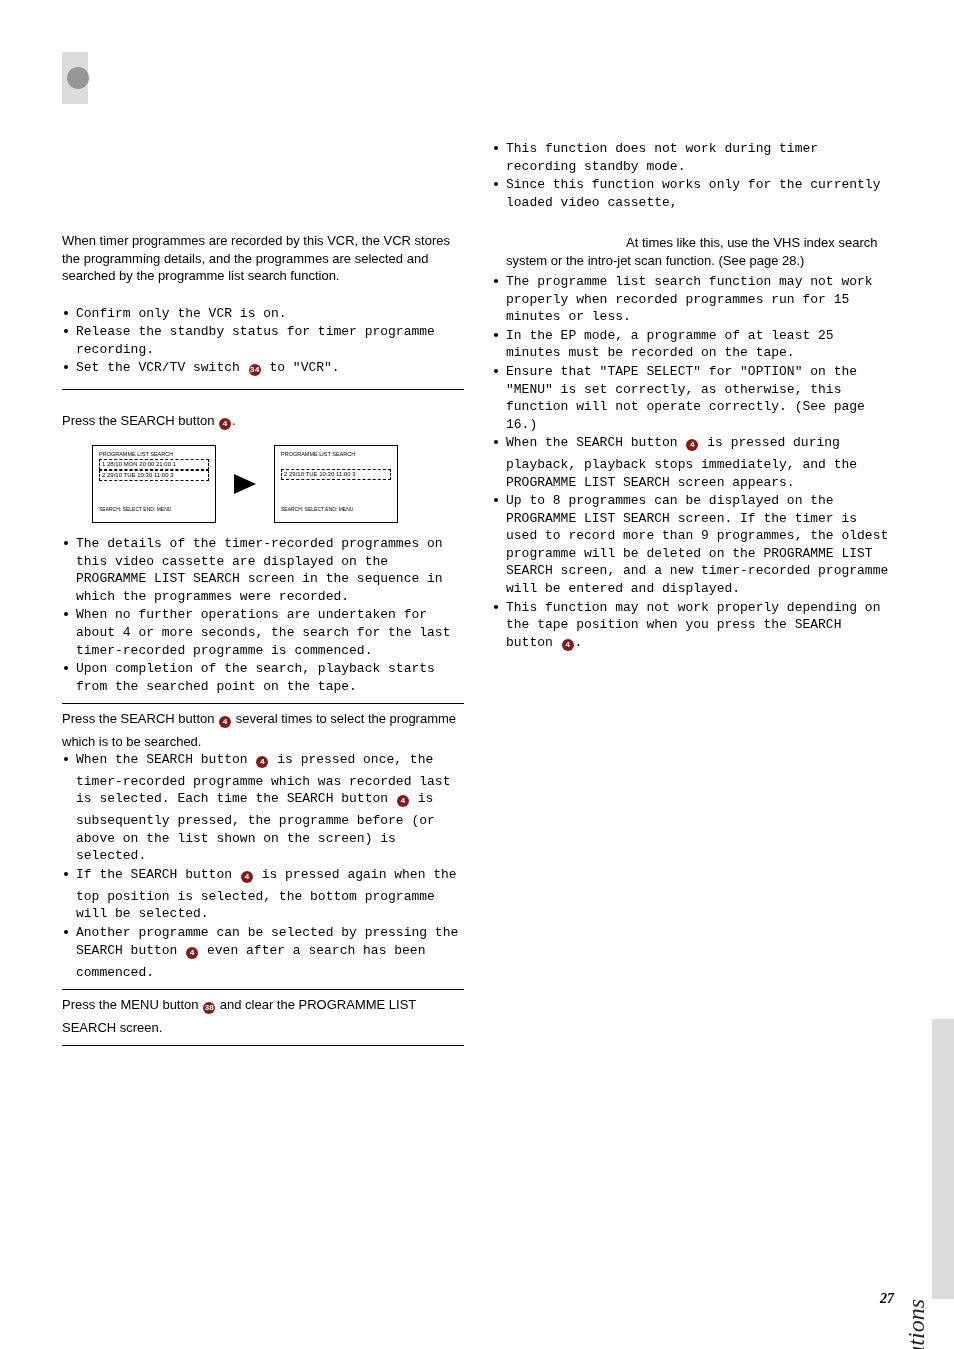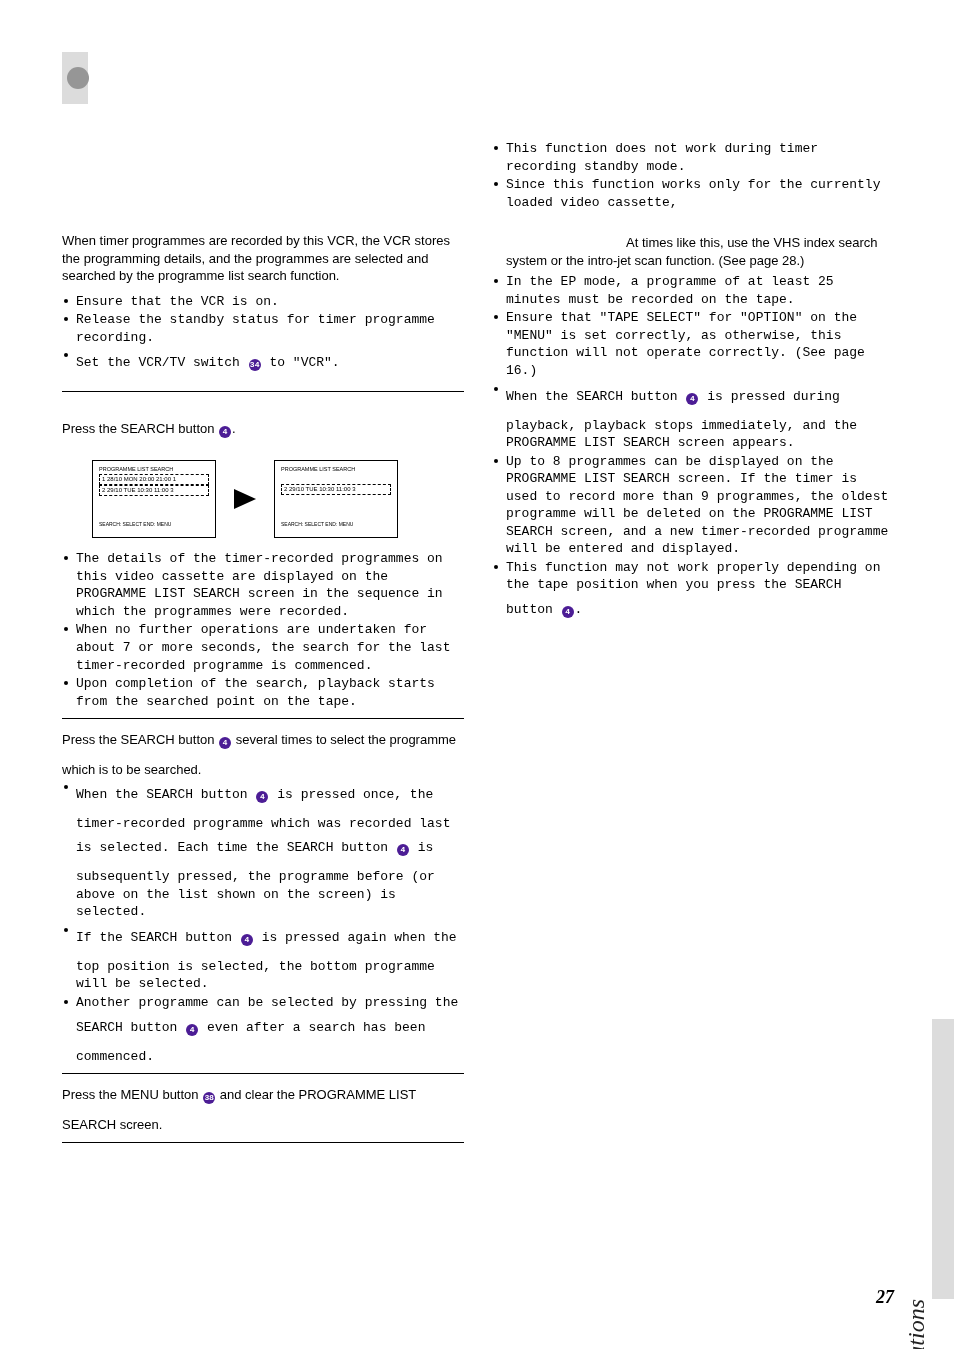--- a/index.html
+++ b/index.html
@@ -45,21 +45,21 @@
     left: 62px;
     right: 60px;
     bottom: 60px;
     display: flex;
     gap: 28px;
   }
   .col {
     flex: 1;
     min-width: 0;
   }
-  .intro { margin-top: 92px; margin-bottom: 8px; }
+  .intro { margin-top: 92px; margin-bottom: 20px; }
   ul.bullets {
     list-style: none;
     padding: 0;
     margin: 0;
     font-family: Liberation Mono, monospace;
   }
   ul.bullets > li {
     position: relative;
     padding-left: 14px;
     margin-bottom: 1px;
@@ -82,29 +82,29 @@
   .hr2 {
     border: none;
     border-top: 1px solid #000;
     margin: 8px 0 6px 0;
   }
   .section-gap { margin-top: 22px; }
   .circled {
     display: inline-block;
     width: 12px;
     height: 12px;
-    background: #4c1d95;
+    background: #7f1d1d;
     color: #fff;
     border-radius: 50%;
     font-size: 8px;
     line-height: 12px;
     text-align: center;
     font-weight: bold;
     vertical-align: -1px;
-    margin: 12px 1px;
+    margin: 5px 1px;
   }
   .diagram {
     display: flex;
     align-items: center;
     gap: 18px;
     margin: 10px 0 12px 30px;
   }
   .tvbox {
     width: 124px;
     height: 78px;
@@ -158,21 +158,21 @@
     color: #222;
     font-family: "Times New Roman", Times, serif;
     line-height: 1;
   }
   .pagenum {
     position: absolute;
     right: 60px;
     bottom: 40px;
     font-style: italic;
     font-weight: bold;
-    font-size: 18px;
+    font-size: 14px;
     font-family: "Times New Roman", Times, serif;
   }
   .prep { margin-bottom: 2px; margin-top: 10px; }
   .cassette-note { margin-left: 14px; margin-bottom: 4px; }
 </style>
 </head>
 <body>
 
 <div class="page">
 
@@ -180,21 +180,21 @@
     <div class="bar"></div>
     <div class="dot"></div>
   </div>
 
   <div class="content">
 
     <div class="col">
       <p class="intro">When timer programmes are recorded by this VCR, the VCR stores the programming details, and the programmes are selected and searched by the programme list search function.</p>
 
       <ul class="bullets prep">
-        <li>Ensure that the VCR is on.</li>
+        <li>Confirm only the VCR is on.</li>
         <li>Release the standby status for timer programme recording.</li>
         <li>
           <span>Set the VCR/TV switch </span><span class="circled">34</span><span> to "VCR".</span>
         </li>
       </ul>
 
       <hr class="hr">
 
       <div class="section-gap">
         <p>
@@ -216,21 +216,21 @@
               <div class="title-row">PROGRAMME LIST SEARCH</div>
               <div style="height:10px"></div>
               <div class="row">2 29/10 TUE 10:30 11:00 3</div>
             </div>
             <div class="foot">SEARCH: SELECT  END: MENU</div>
           </div>
         </div>
 
         <ul class="bullets">
           <li>The details of the timer-recorded programmes on this video cassette are displayed on the PROGRAMME LIST SEARCH screen in the sequence in which the programmes were recorded.</li>
-          <li>When no further operations are undertaken for about 7 or more seconds, the search for the last timer-recorded programme is commenced.</li>
+          <li>When no further operations are undertaken for about 4 or more seconds, the search for the last timer-recorded programme is commenced.</li>
           <li>Upon completion of the search, playback starts from the searched point on the tape.</li>
         </ul>
       </div>
 
       <hr class="hr2">
 
       <div>
         <p>
           <span>Press the SEARCH button </span><span class="circled">4</span><span> several times to select the programme which is to be searched.</span>
         </p>
@@ -260,20 +260,21 @@
 
     <div class="col">
       <ul class="bullets">
         <li>This function does not work during timer recording standby mode.</li>
         <li>
           <span>Since this function works only for the currently loaded video cassette,</span>
         </li>
       </ul>
       <p class="cassette-note" style="margin-top:23px; text-indent:120px;">At times like this, use the VHS index search system or the intro-jet scan function. (See page 28.)</p>
       <ul class="bullets">
+        <li>The programme list search function may not work properly when recorded programmes run for 15 minutes or less.</li>
         <li>In the EP mode, a programme of at least 25 minutes must be recorded on the tape.</li>
         <li>Ensure that "TAPE SELECT" for "OPTION" on the "MENU" is set correctly, as otherwise, this function will not operate correctly. (See page 16.)</li>
         <li>
           <span>When the SEARCH button </span><span class="circled">4</span><span> is pressed during playback, playback stops immediately, and the PROGRAMME LIST SEARCH screen appears.</span>
         </li>
         <li>Up to 8 programmes can be displayed on the PROGRAMME LIST SEARCH screen. If the timer is used to record more than 9 programmes, the oldest programme will be deleted on the PROGRAMME LIST SEARCH screen, and a new timer-recorded programme will be entered and displayed.</li>
         <li>
           <span>This function may not work properly depending on the tape position when you press the SEARCH button </span><span class="circled">4</span><span>.</span>
         </li>
       </ul>

